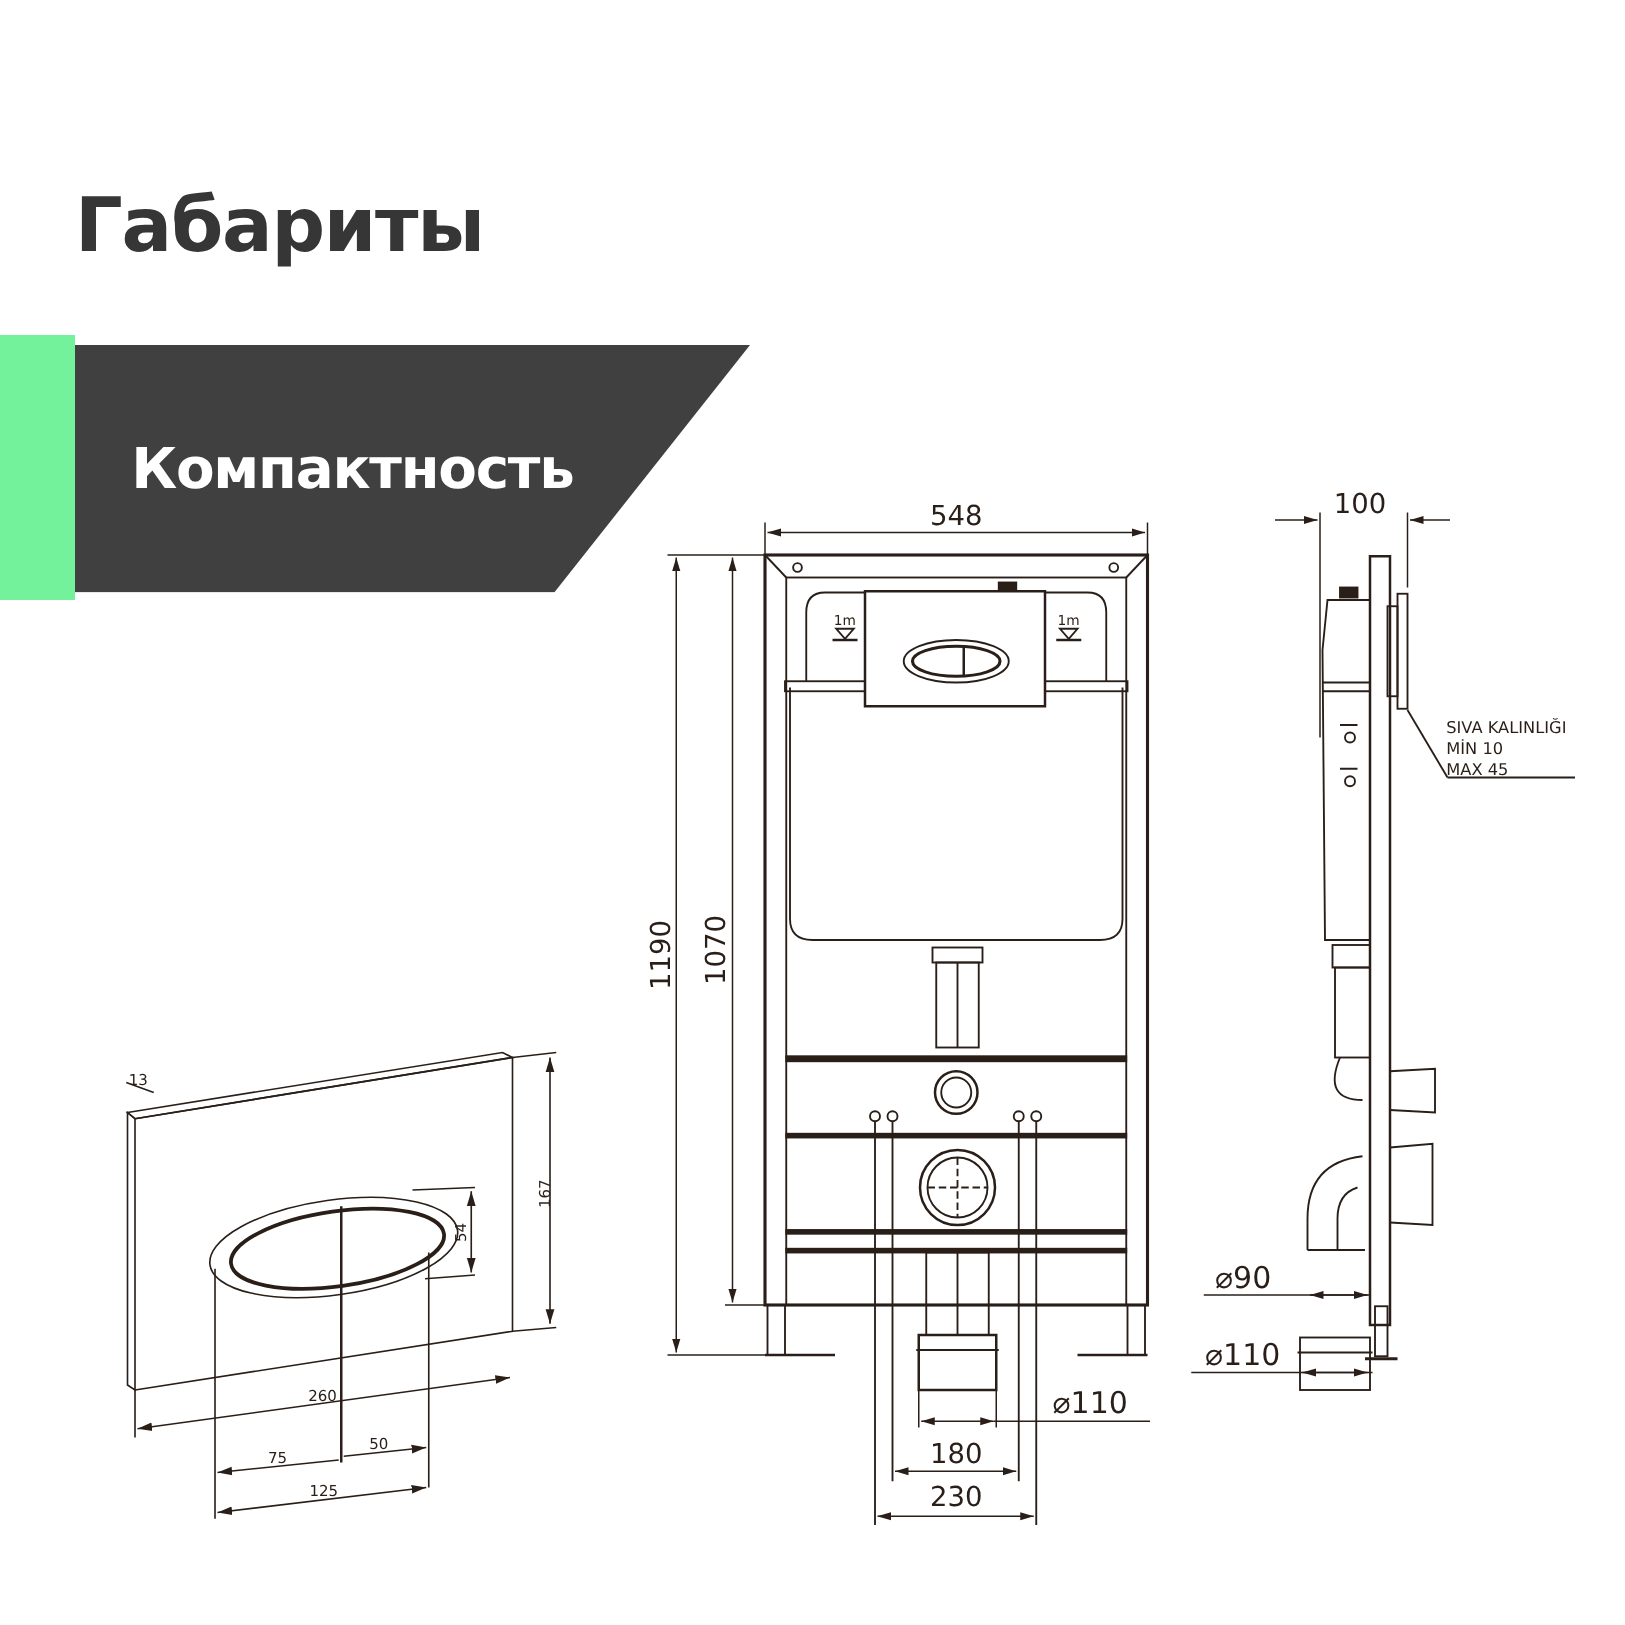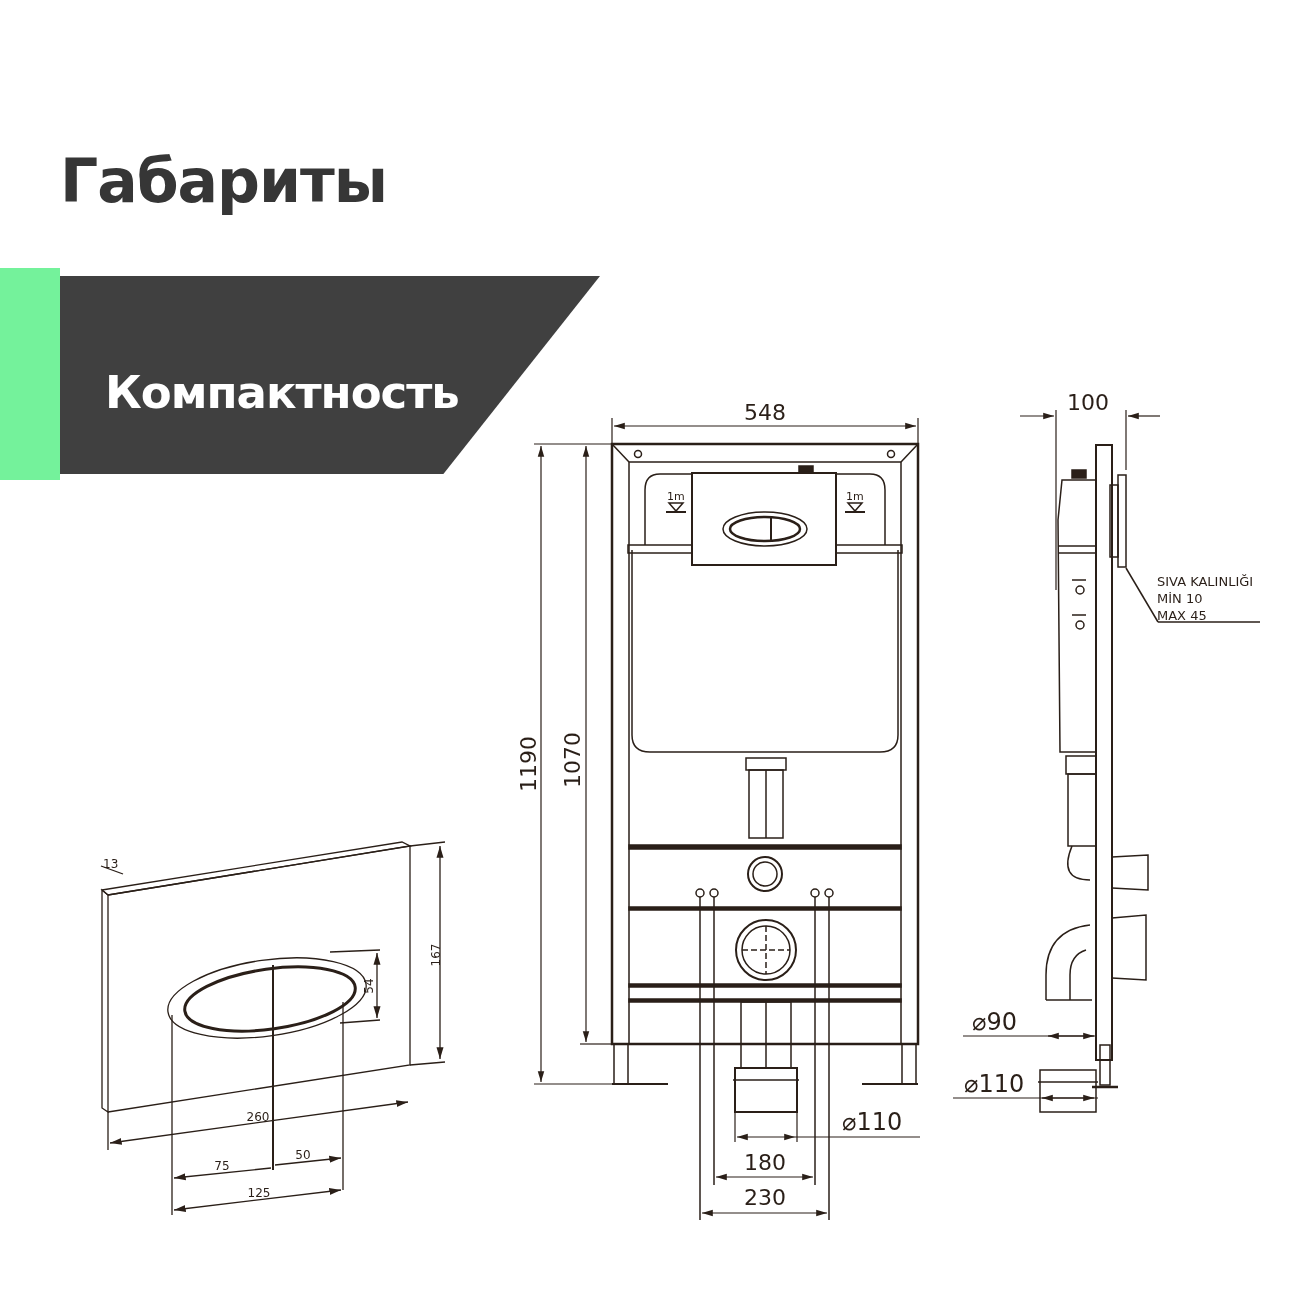--- a/index.html
+++ b/index.html
@@ -10,21 +10,21 @@
       font-family: "DejaVu Sans", sans-serif; font-weight: bold;
       font-size: 60px; letter-spacing: -1px; color: #363636; line-height: 1; margin-top: 23px;
     }
     .green-bar { position: absolute; left: 0; top: 268px; width: 60px; height: 212px; background: #74f29b; }
     .banner {
       position: absolute; left: 60px; top: 276px; width: 540px; height: 198px;
       background: #404040;
       clip-path: polygon(0 0, 100% 0, 71% 100%, 0 100%);
     }
     .banner-text {
-      position: absolute; left: 105px; top: 370px;
+      position: absolute; left: 105px; top: 352px;
       font-family: "DejaVu Sans", sans-serif; font-weight: bold;
       font-size: 45px; color: #ffffff; letter-spacing: -1px; line-height: 1;
     }
     svg.drawing { position: absolute; left: 0; top: 0; }
     .dim { font-family: "DejaVu Sans", sans-serif; fill: #2a1f18; }
     .note { font-family: "DejaVu Sans", sans-serif; fill: #2a1f18; font-size: 13px; }
   </style>
 </head>
 <body>
 

